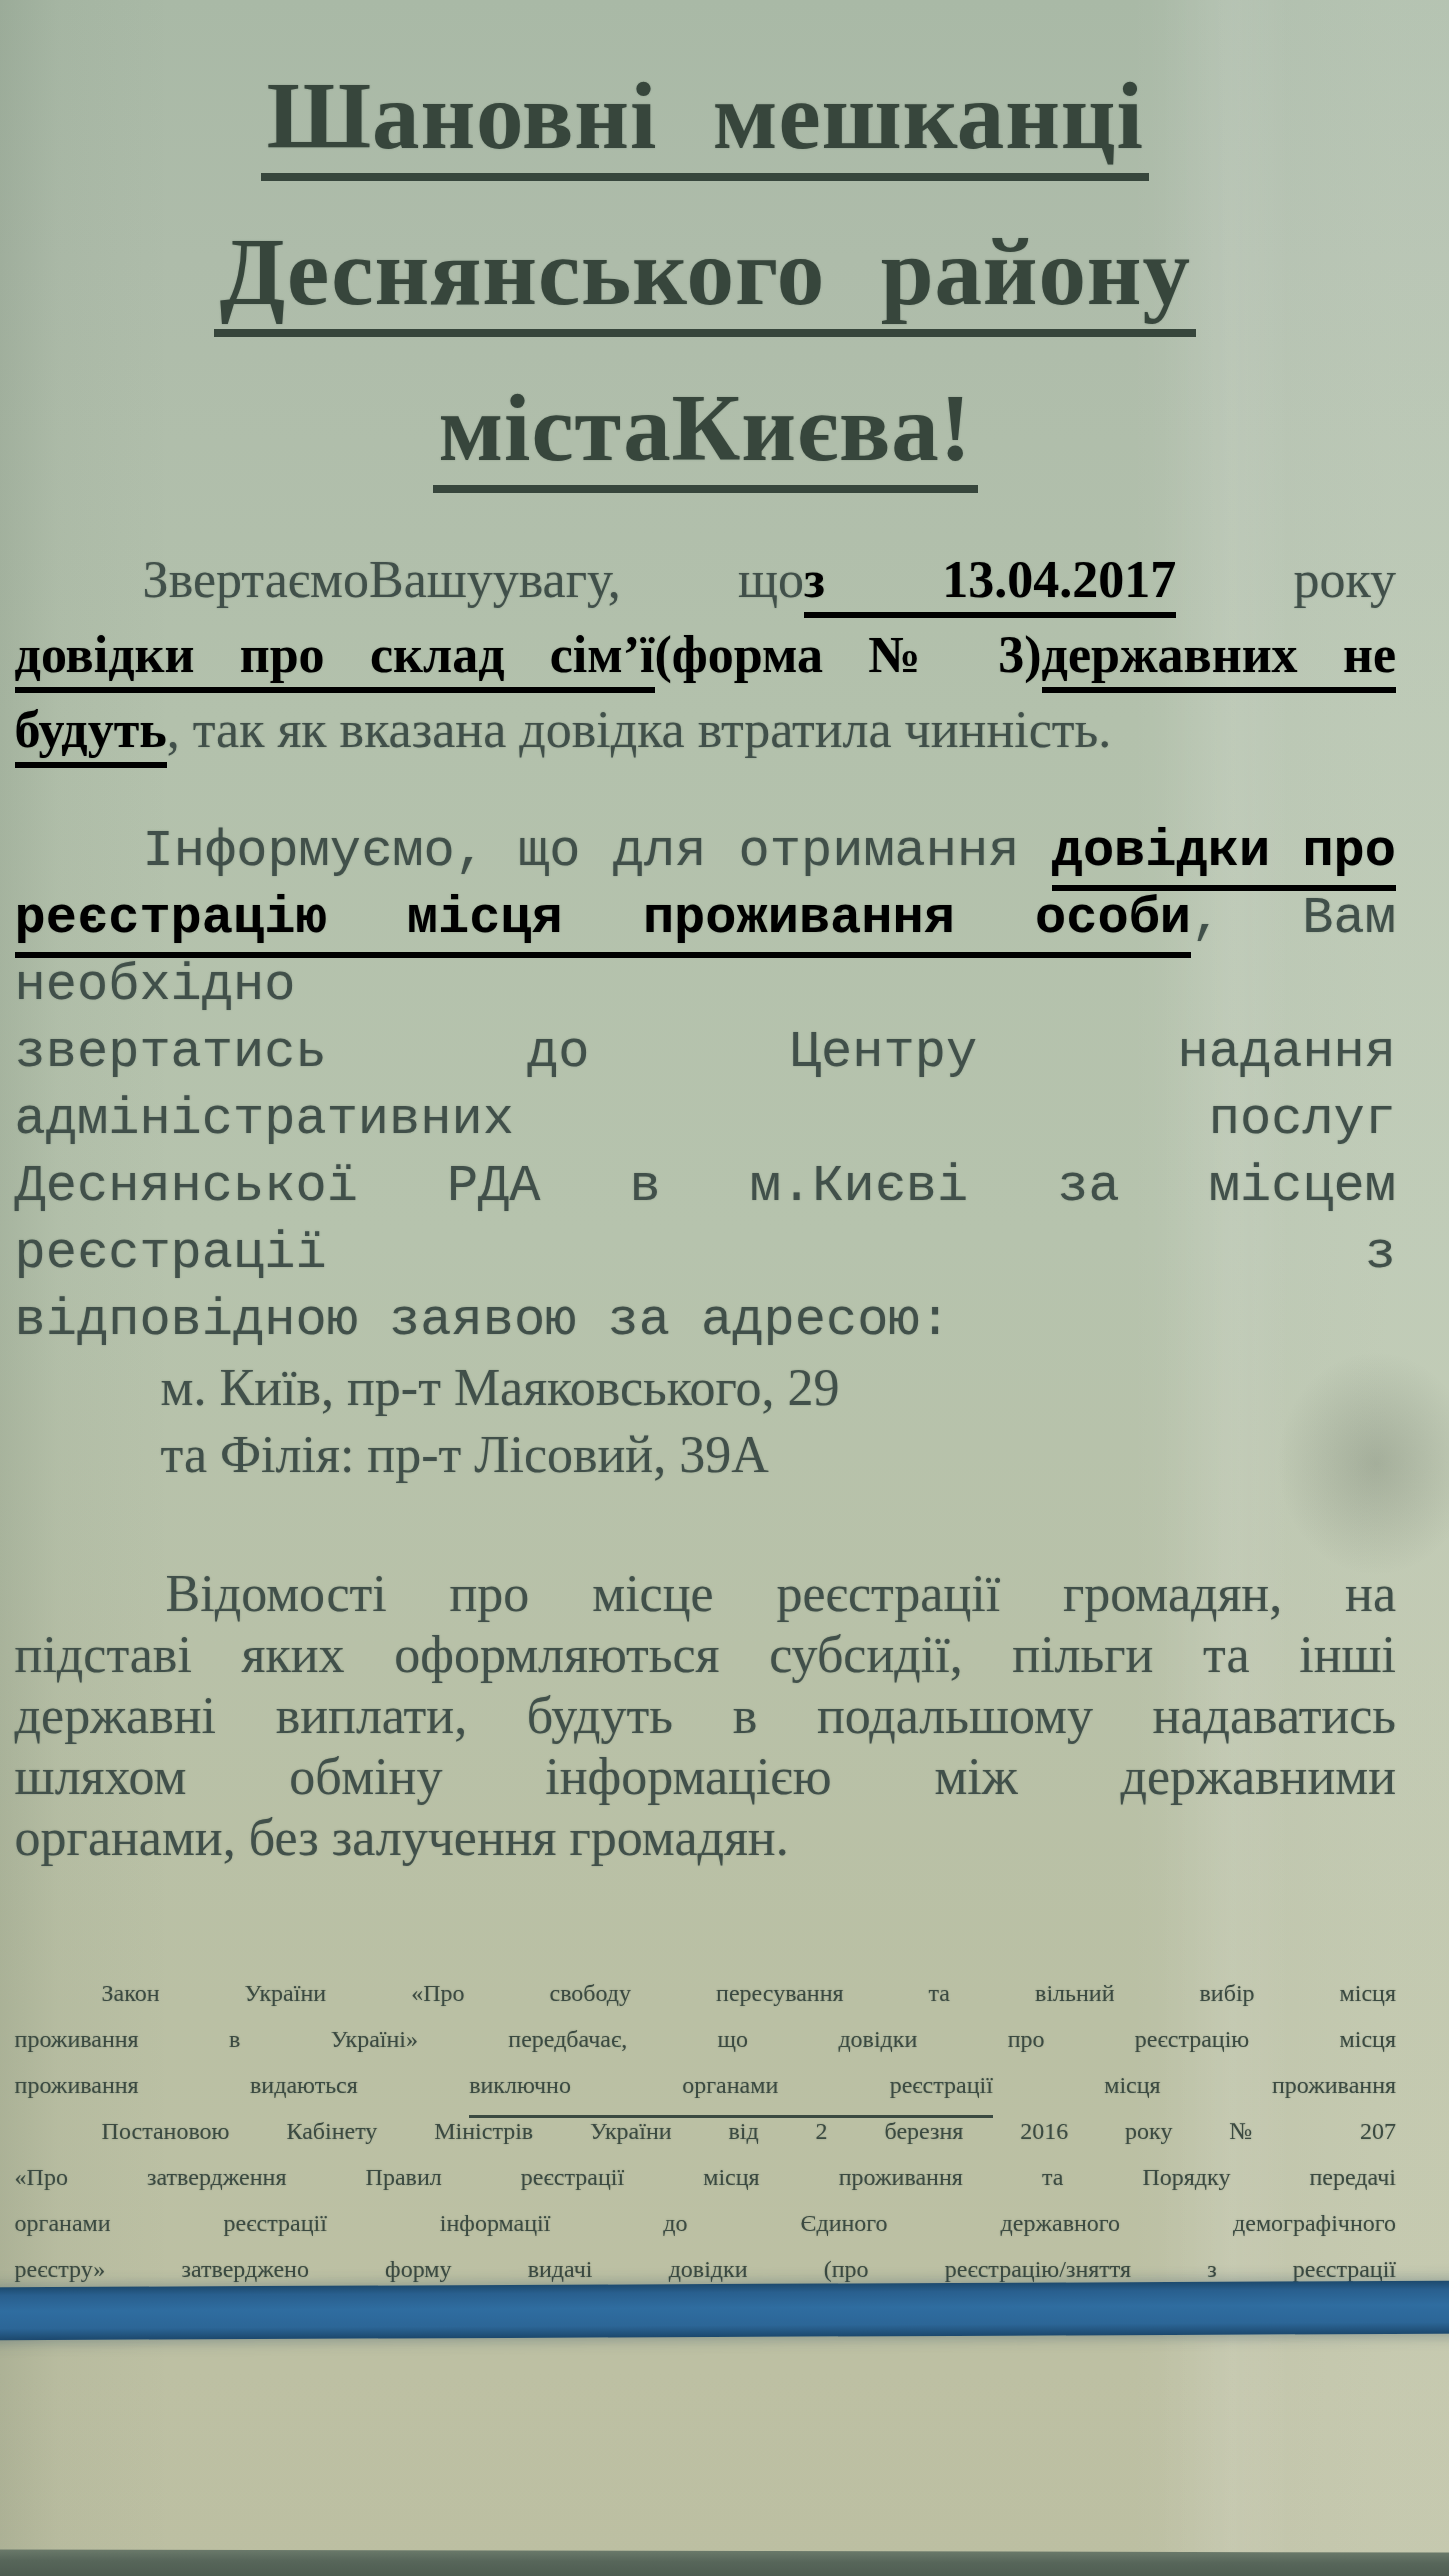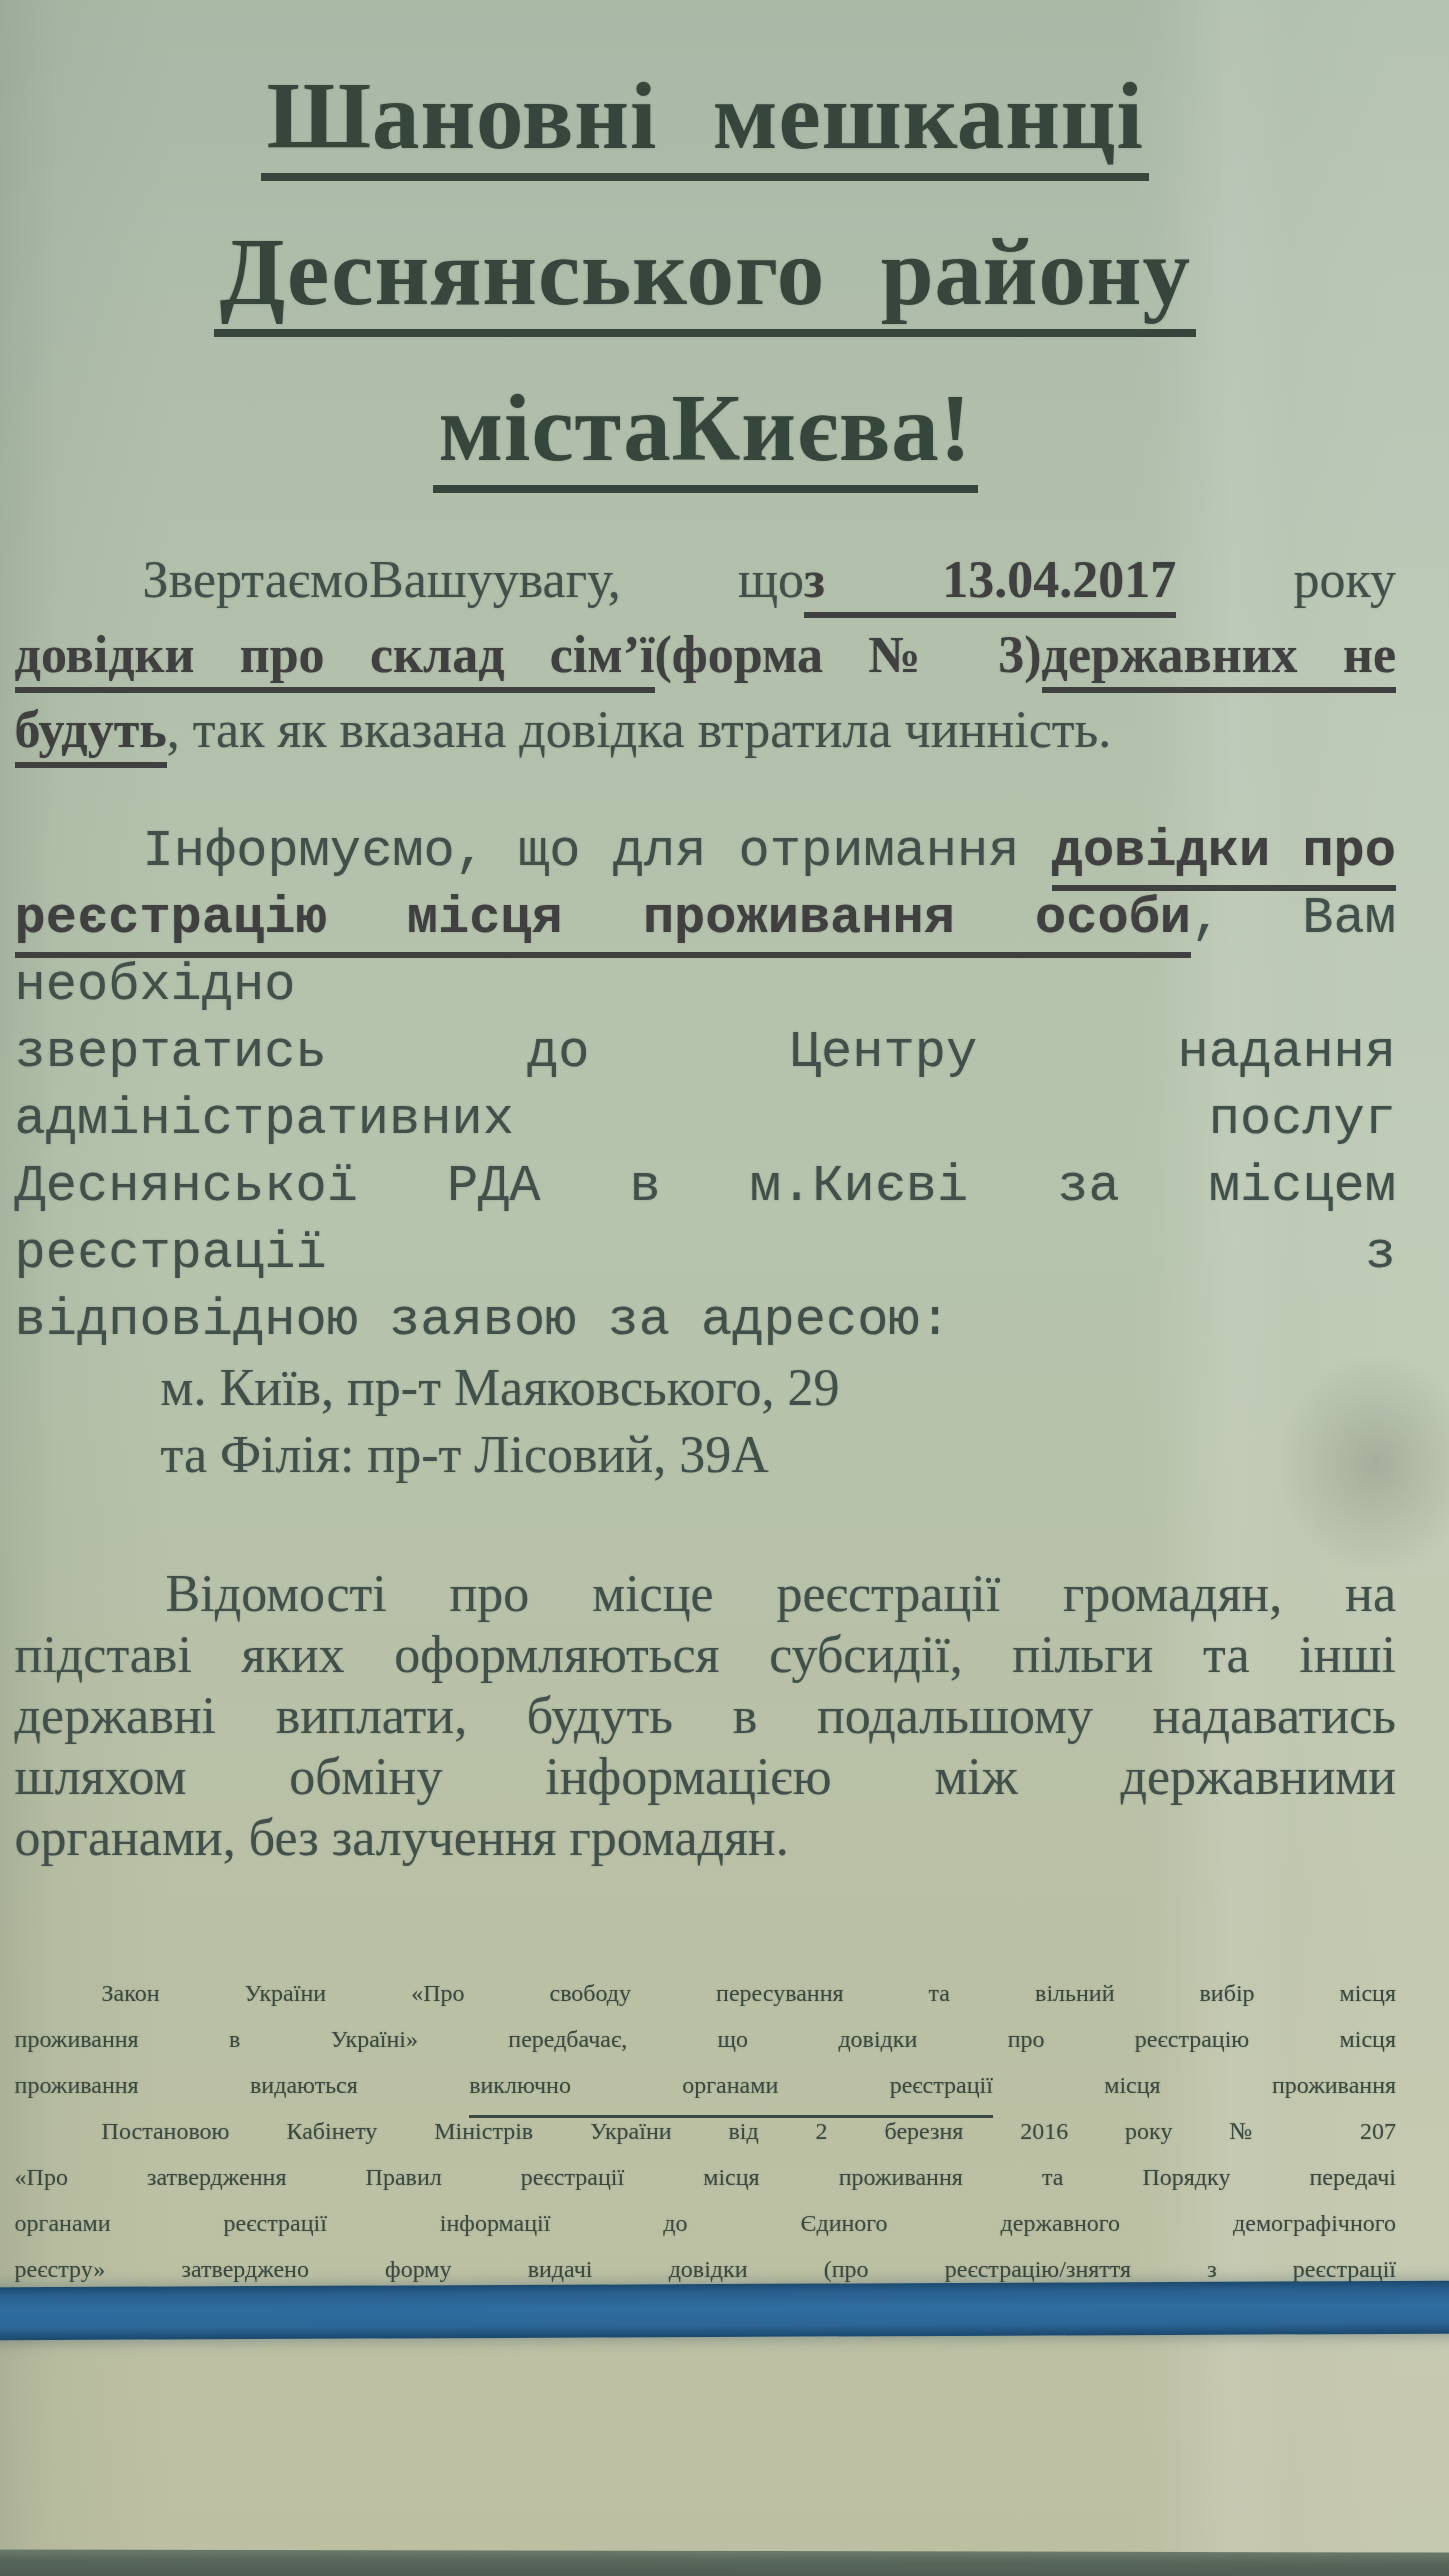--- a/index.html
+++ b/index.html
@@ -47,21 +47,21 @@
   .p { margin: 0; }
   .line {
     display: block;
     font-size: 52px; line-height: 75px;
     text-align: justify; text-align-last: justify; text-justify: inter-word;
     white-space: normal;
   }
   .line.last { text-align-last: left; }
   .ind1 { padding-left: 128px; }
   .ind2 { padding-left: 151px; }
-  .b  { font-weight: bold; color: #404040; }
+  .b  { font-weight: bold; color: #000000; }
   .u  { border-bottom: 6.4px solid currentColor; padding-bottom: 3.7px; }
   .u1 { border-bottom: 3.7px solid currentColor; padding-bottom: 17px; }
 
   .p1 { margin-top: 49px; }
   .p2 { margin-top: 51px; font-family: Liberation Mono, monospace; }
   .p2 .line, .addr .line { line-height: 67px; }
   .addr .line { text-align: center; text-align-last: left; padding-left: 146px; }
   .p3 { margin-top: 75px; }
   .p3 .line { line-height: 61px; }
 

